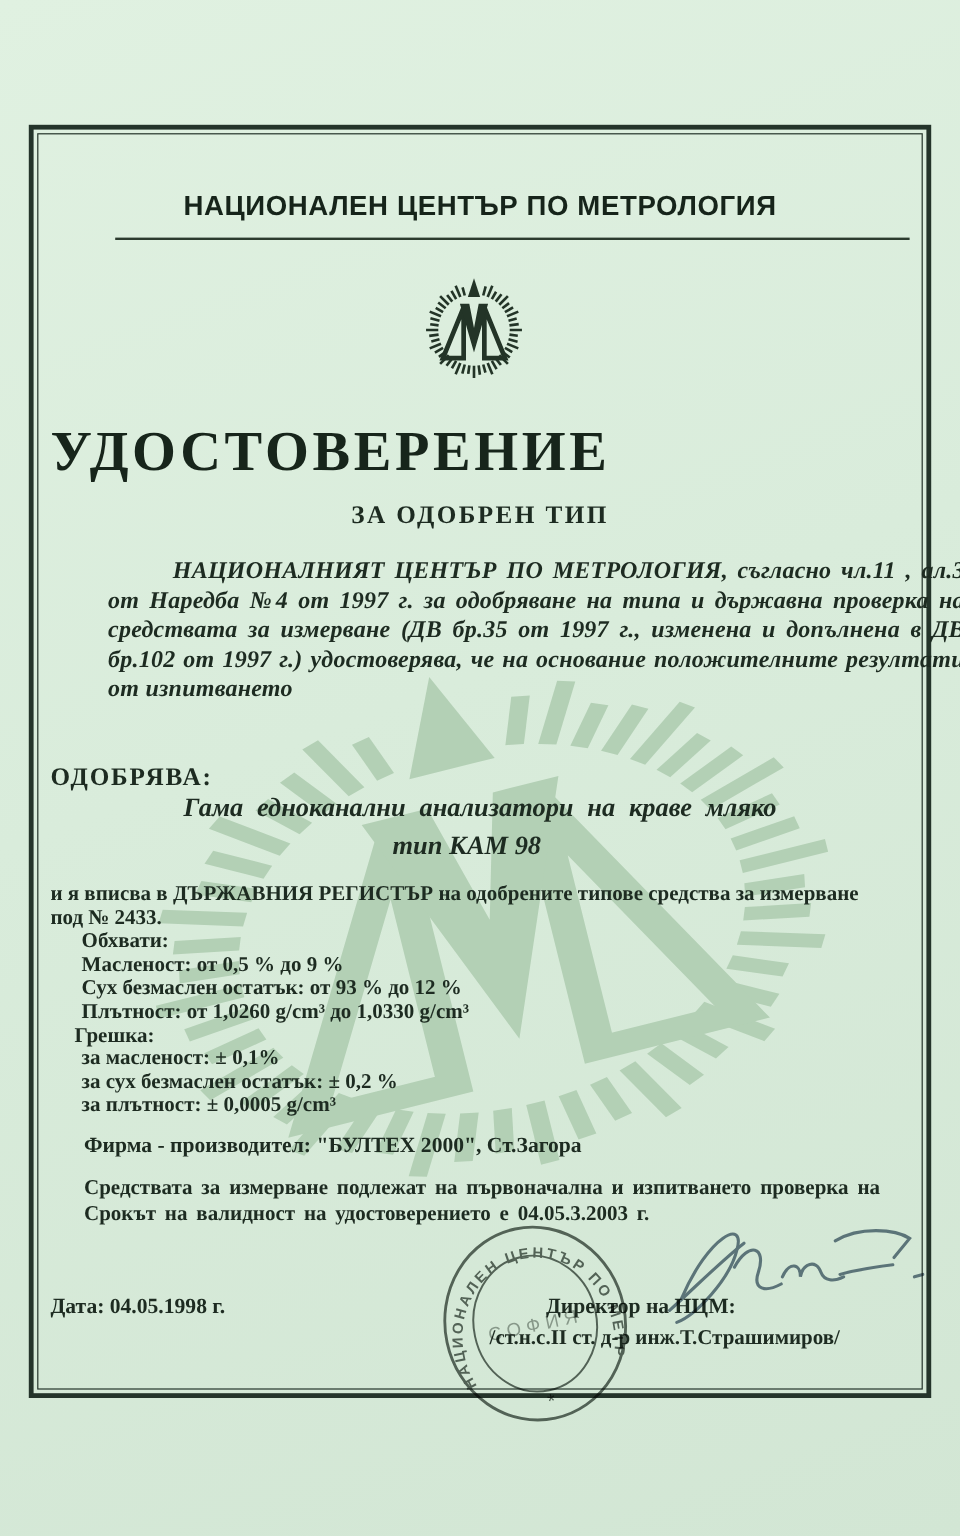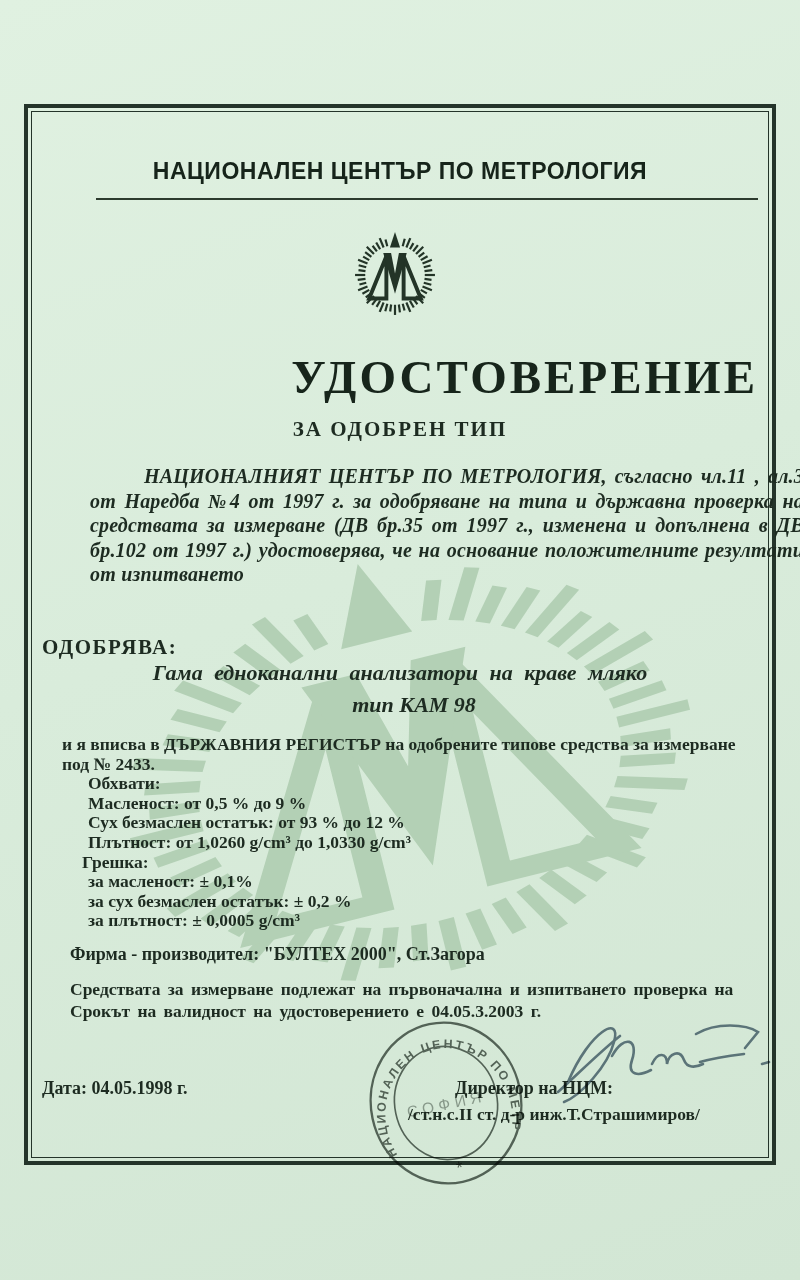--- a/index.html
+++ b/index.html
@@ -27,49 +27,49 @@
     text-align:center;font-family:"Liberation Sans","DejaVu Sans",sans-serif;
     font-weight:bold;font-size:23px;letter-spacing:0.5px;color:#16241a;
   }
   .header-rule{position:absolute;left:96px;top:198px;width:662px;height:2px;background:#2c3b2e;}
   .logo{position:absolute;left:348px;top:228px;width:94px;height:94px;color:#233427;}
   .watermark{
     position:absolute;left:72px;top:538px;width:676px;height:472px;
     color:var(--watermark);transform:rotate(-14deg);opacity:.95;
   }
   .title{
-    position:absolute;left:42px;top:350px;width:716px;text-align:right;
+    position:absolute;left:42px;top:350px;width:716px;text-align:left;
     font-weight:bold;font-size:47px;letter-spacing:3px;color:#17251b;
   }
   .subtitle{
     position:absolute;left:42px;top:417px;width:716px;text-align:center;
     font-weight:bold;font-size:21px;letter-spacing:2px;
   }
   .intro{
     position:absolute;left:42px;top:464px;width:714px;
     font-style:italic;font-weight:bold;font-size:20px;line-height:24.6px;
     text-align:justify;text-indent:54px;letter-spacing:.2px;margin-left:48px;
   }
   .approves-heading{
     position:absolute;left:42px;top:635px;width:716px;text-align:left;
     font-weight:bold;font-size:21px;letter-spacing:1.5px;
   }
   .type-line1{
     position:absolute;left:42px;top:660px;width:716px;text-align:center;
     font-weight:bold;font-style:italic;font-size:22px;word-spacing:6px;
   }
   .type-line2{
-    position:absolute;left:56px;top:692px;width:716px;text-align:center;
+    position:absolute;left:31px;top:692px;width:716px;text-align:center;
     font-weight:bold;font-style:italic;font-size:22px;
   }
   .register-specs{
     position:absolute;left:42px;top:735px;width:716px;
     font-weight:bold;font-size:17.5px;line-height:19.6px;
   }
-  .register-specs .ln{white-space:nowrap;margin-left:20px;}
+  .register-specs .ln{white-space:nowrap;}
   .register-specs .ind{padding-left:26px;}
   .register-specs .ind2{padding-left:20px;}
   .manufacturer{
     position:absolute;left:70px;top:944px;width:700px;
     font-weight:bold;font-size:18px;
   }
   .verification{
     position:absolute;left:42px;top:979px;width:716px;
     font-weight:bold;font-size:17.5px;line-height:21.5px;
   }

